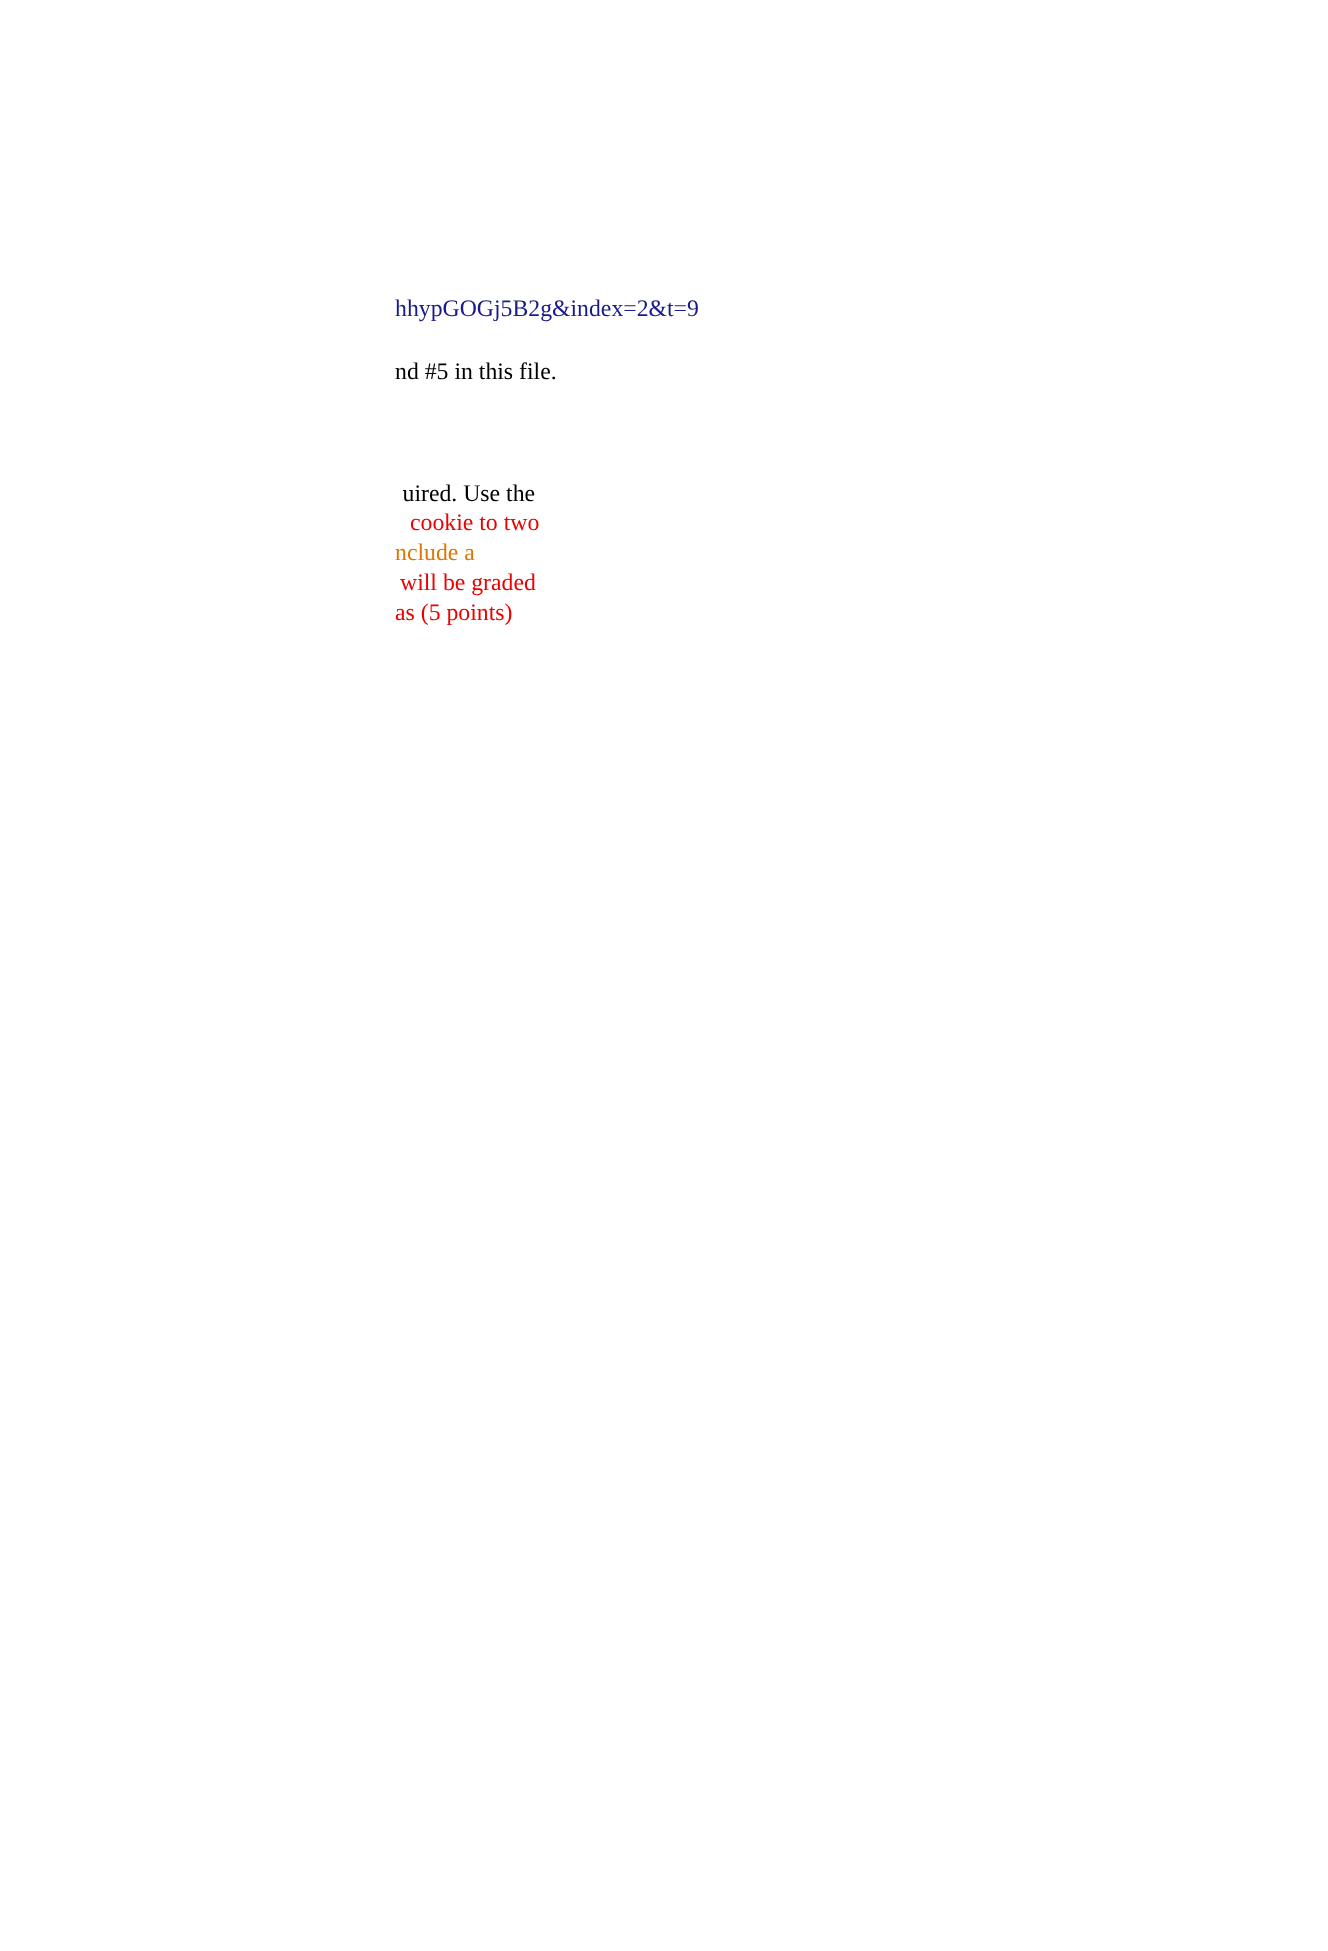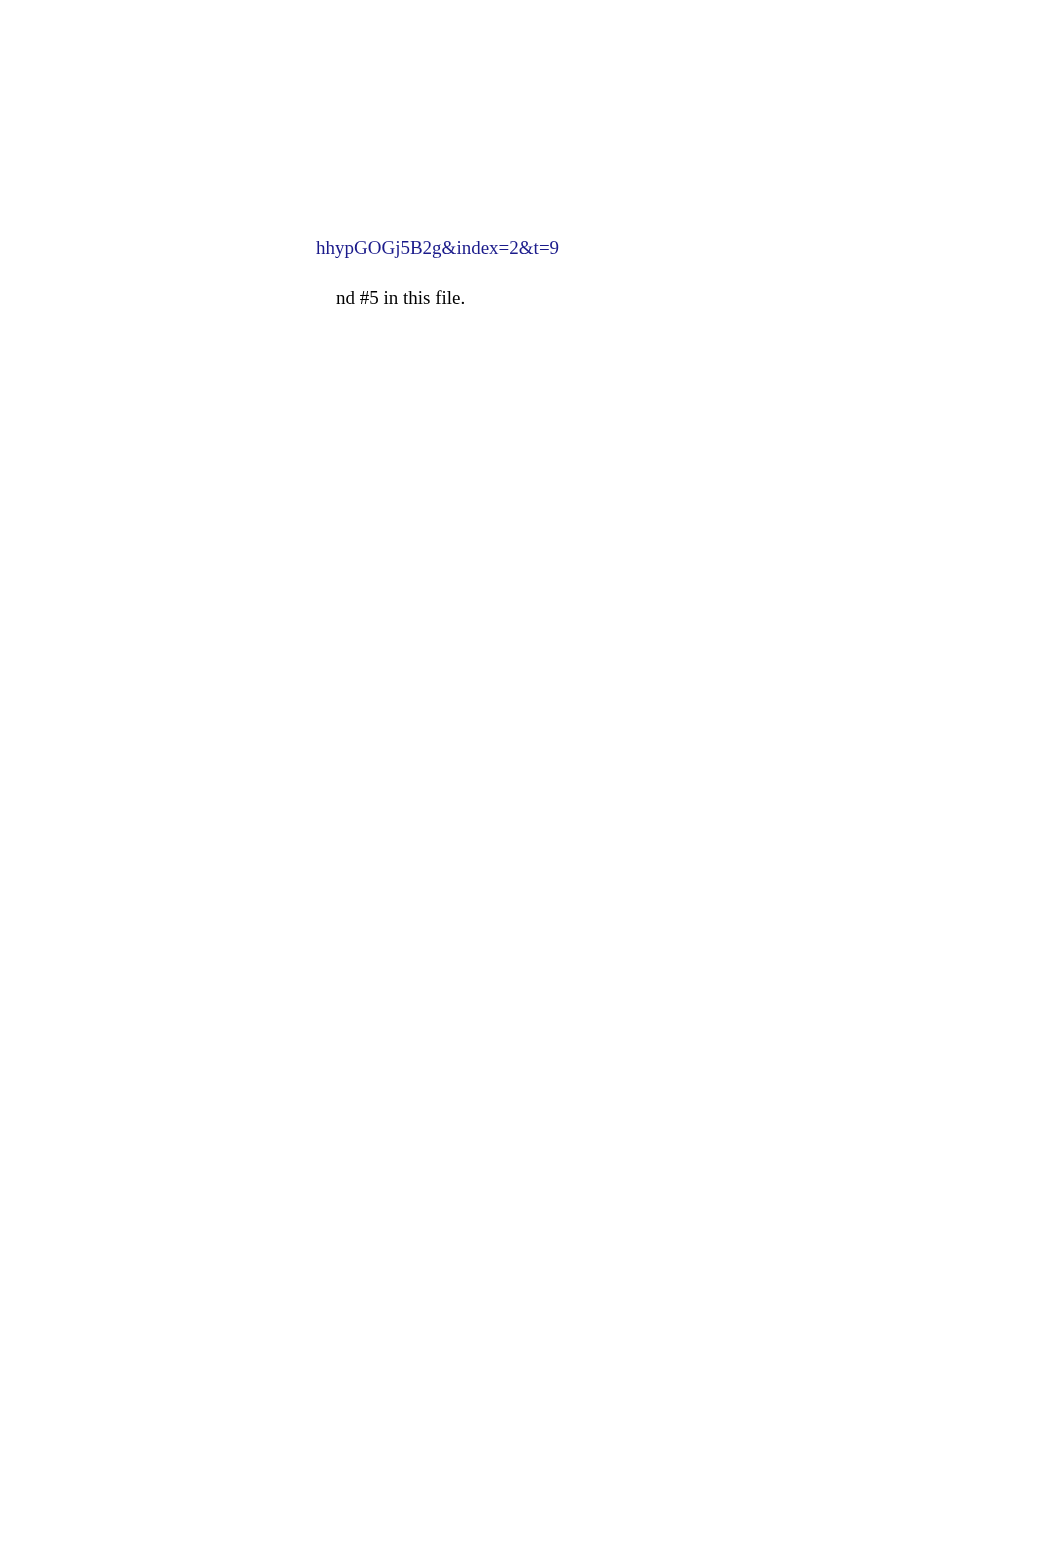--- a/index.html
+++ b/index.html
@@ -20,21 +20,20 @@
       position: absolute;
       left: 316px;
       top: 236px;
     }
     .link-text {
       color: #1a1a8b;
     }
     .black-text {
       color: #000000;
       margin-top: 26px;
-      margin-left: 20px;
     }
     .instruction-block {
       margin-top: 74px;
     }
     .line {
       white-space: nowrap;
     }
     .black {
       color: #000000;
     }
@@ -44,13 +43,30 @@
     .orange {
       color: #dd7700;
     }
   </style>
 </head>
 <body>
 
 <div class="content">
   <div class="link-text">hhypGOGj5B2g&amp;index=2&amp;t=9</div>
   <div class="black-text">nd #5 in this file.</div>
+  <div class="instruction-block">
+    <div class="line" style="padding-left:6px;">
+      <span class="black">uired. Use the</span>
+    </div>
+    <div class="line" style="padding-left:12px;">
+      <span class="red">cookie to two</span>
+    </div>
+    <div class="line">
+      <span class="orange">nclude a</span>
+    </div>
+    <div class="line" style="padding-left:4px;">
+      <span class="red">will be graded</span>
+    </div>
+    <div class="line">
+      <span class="red">as (5 points)</span>
+    </div>
+  </div>
 </div>
 
 </body></html>

